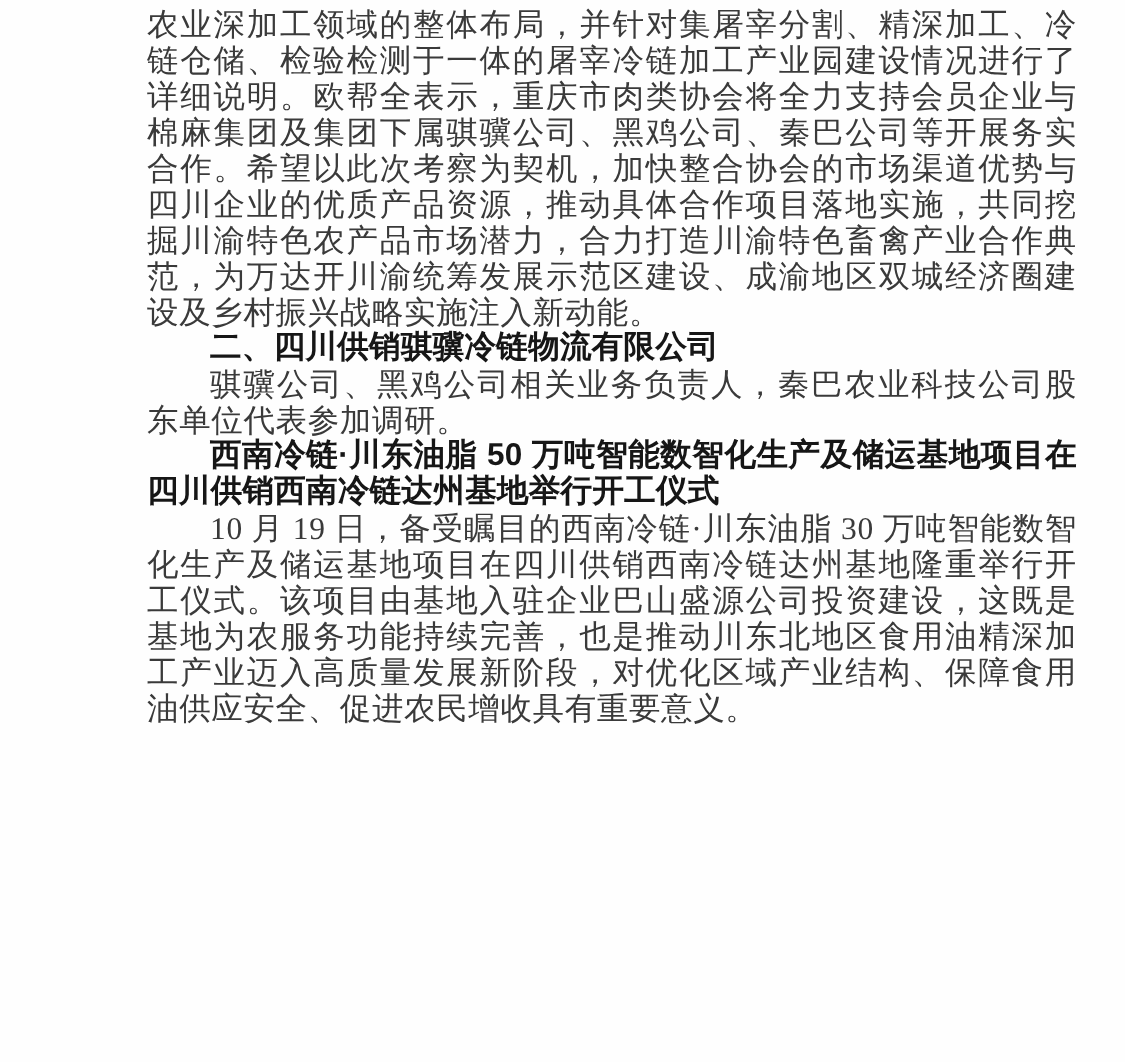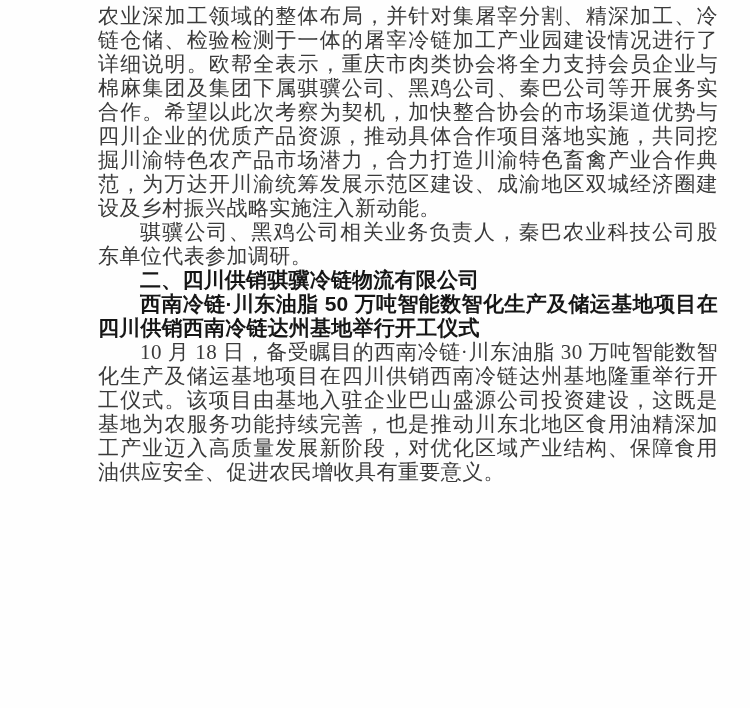--- a/index.html
+++ b/index.html
@@ -39,18 +39,18 @@
     color: #161616;
     letter-spacing: 0.01em;
   }
 </style>
 </head>
 <body>
 
 <div class="page">
   <div class="doc-body">
     <p class="para">农业深加工领域的整体布局，并针对集屠宰分割、精深加工、冷链仓储、检验检测于一体的屠宰冷链加工产业园建设情况进行了详细说明。欧帮全表示，重庆市肉类协会将全力支持会员企业与棉麻集团及集团下属骐骥公司、黑鸡公司、秦巴公司等开展务实合作。希望以此次考察为契机，加快整合协会的市场渠道优势与四川企业的优质产品资源，推动具体合作项目落地实施，共同挖掘川渝特色农产品市场潜力，合力打造川渝特色畜禽产业合作典范，为万达开川渝统筹发展示范区建设、成渝地区双城经济圈建设及乡村振兴战略实施注入新动能。</p>
+    <p class="para indent heading">二、四川供销骐骥冷链物流有限公司</p>
     <p class="para indent">骐骥公司、黑鸡公司相关业务负责人，秦巴农业科技公司股东单位代表参加调研。</p>
-    <p class="para indent heading">二、四川供销骐骥冷链物流有限公司</p>
     <p class="para indent subheading">西南冷链·川东油脂 50 万吨智能数智化生产及储运基地项目在四川供销西南冷链达州基地举行开工仪式</p>
-    <p class="para indent">10 月 18 日，备受瞩目的西南冷链·川东油脂 30 万吨智能数智化生产及储运基地项目在四川供销西南冷链达州基地隆重举行开工仪式。该项目由基地入驻企业巴山盛源公司投资建设，这既是基地为农服务功能持续完善，也是推动川东北地区食用油精深加工产业迈入高质量发展新阶段，对优化区域产业结构、保障食用油供应安全、促进农民增收具有重要意义。</p>
+    <p class="para indent">10 月 19 日，备受瞩目的西南冷链·川东油脂 30 万吨智能数智化生产及储运基地项目在四川供销西南冷链达州基地隆重举行开工仪式。该项目由基地入驻企业巴山盛源公司投资建设，这既是基地为农服务功能持续完善，也是推动川东北地区食用油精深加工产业迈入高质量发展新阶段，对优化区域产业结构、保障食用油供应安全、促进农民增收具有重要意义。</p>
   </div>
 </div>
 
 </body></html>

